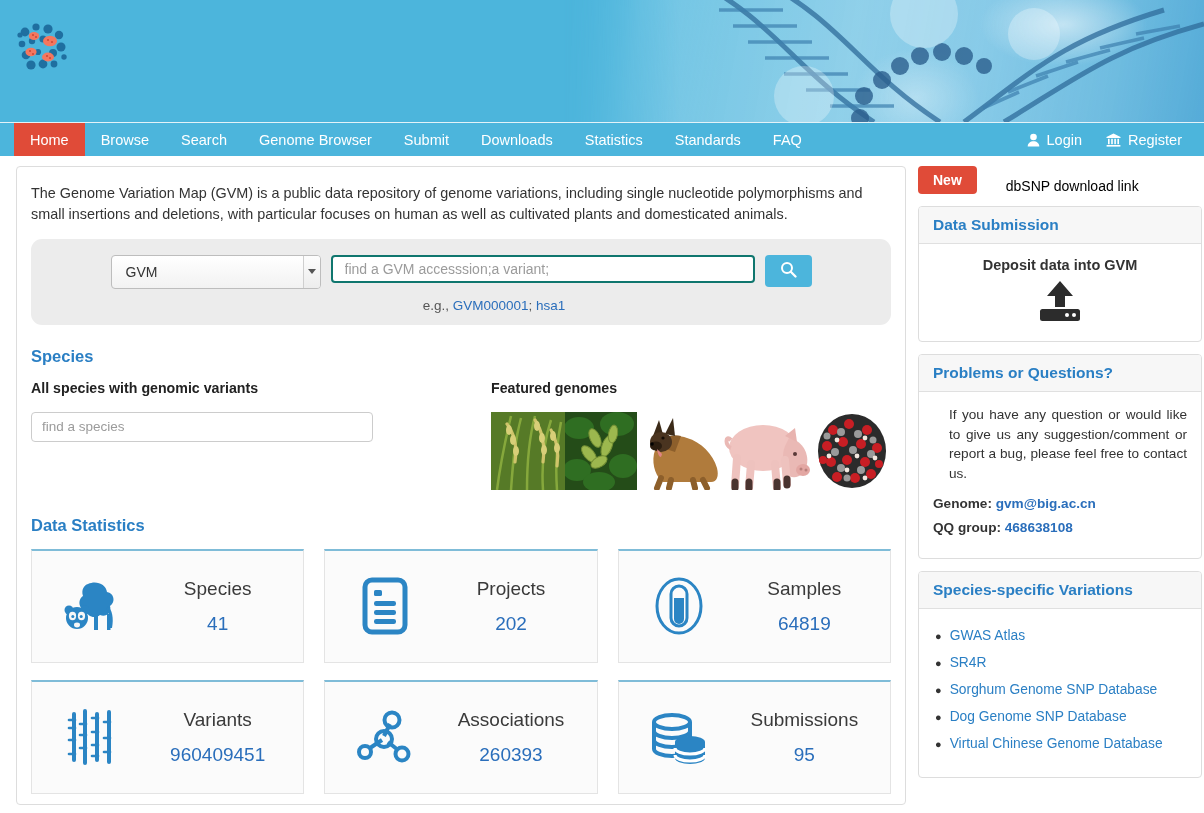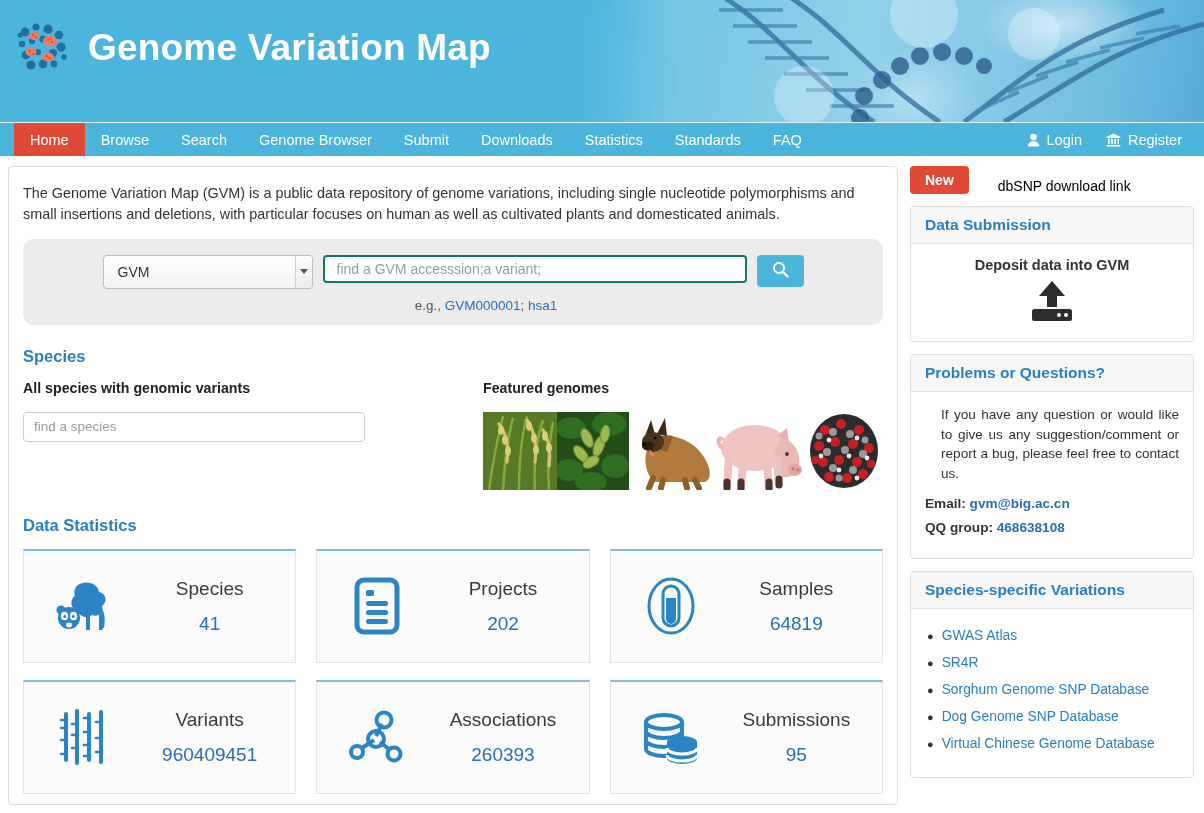--- a/index.html
+++ b/index.html
@@ -69,21 +69,21 @@
     margin-left: auto;
     display: flex; align-items: stretch;
     padding-right: 10px;
   }
   .nav-right .nav-item { padding: 0 12px; }
   .nav-ico { display: inline-block; margin-right: 7px; line-height: 0; }
 
   
   .page {
     display: flex;
-    padding: 10px 4px 0 8px;
+    padding: 10px 4px 0 16px;
     gap: 12px;
     height: 649px;
   }
   .main-panel {
     flex: 0 0 890px;
     background: #ffffff;
     border: 1px solid #dddddd;
     border-radius: 4px;
     padding: 16px 14px 0 14px;
     overflow: hidden;
@@ -341,21 +341,20 @@
         <circle cx="19" cy="16" r="1.1"></circle>
           <circle cx="22" cy="18" r="1.1"></circle>
         <circle cx="34" cy="21" r="1.1"></circle>
           <circle cx="38" cy="23" r="1.1"></circle>
         <circle cx="16" cy="32" r="1.1"></circle>
           <circle cx="19" cy="35" r="1.1"></circle>
         <circle cx="33" cy="37" r="1.1"></circle>
           <circle cx="36" cy="39" r="1.1"></circle>
       </g>
     </svg>
-    <div class="site-title">Genome Variation Map</div>
   </div>
 </div>
 
 <div class="navbar">
   <a class="nav-item active" href="#">Home</a>
   <a class="nav-item" href="#">Browse</a>
   <a class="nav-item" href="#">Search</a>
   <a class="nav-item" href="#">Genome Browser</a>
   <a class="nav-item" href="#">Submit</a>
   <a class="nav-item" href="#">Downloads</a>
@@ -717,21 +716,21 @@
           </svg>
         </div>
       </div>
     </div>
 
     <div class="card">
       <div class="card-head">Problems or Questions?</div>
       <div class="card-body">
         <p class="qa-text">If you have any question or would like to give us any suggestion/comment or report a bug, please feel free to contact us.</p>
         <div class="qa-line">
-          <span>Email:</span>
+          <span>Genome:</span>
           <a href="#">gvm@big.ac.cn</a>
         </div>
         <div class="qa-line">
           <span>QQ group:</span>
           <span class="val">468638108</span>
         </div>
       </div>
     </div>
 
     <div class="card">

